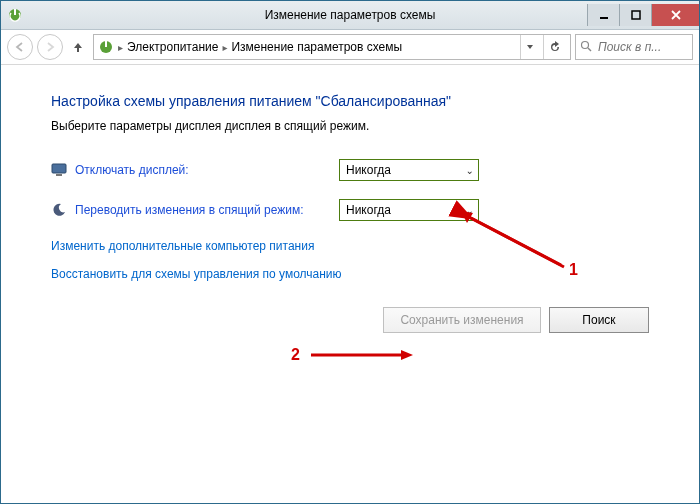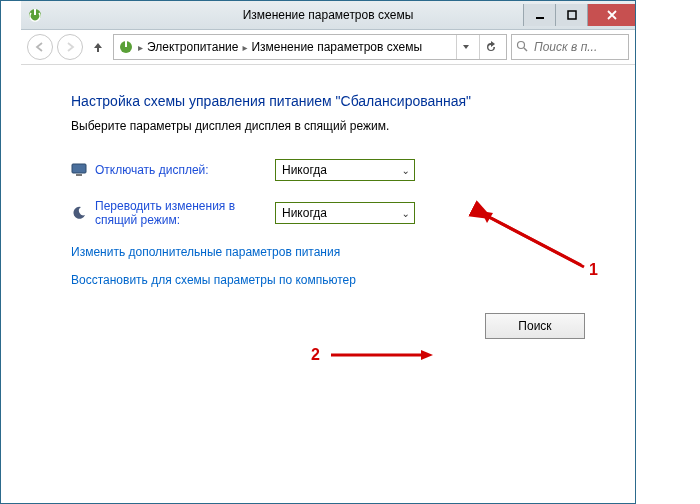--- a/index.html
+++ b/index.html
@@ -6,28 +6,27 @@
     margin: 0;
     padding: 0;
     width: 700px;
     height: 504px;
     font-family: "Segoe UI", Tahoma, sans-serif;
     font-size: 12px;
     background: #fff;
     overflow: hidden;
   }
   .window {
-    width: 636px;
+    width: 700px;
     height: 504px;
     border: 1px solid #2c6a8c;
     box-sizing: border-box;
     display: flex;
     flex-direction: column;
     position: relative;
-    padding-left: 20px;
   }
   
   .titlebar {
     height: 28px;
     background: linear-gradient(#e8edf0, #d9e1e6);
     border-bottom: 1px solid #b8c4cc;
     display: flex;
     align-items: center;
     position: relative;
   }
@@ -368,25 +367,26 @@
         <span class="row-label">Переводить изменения в спящий режим:</span>
         <div class="row-select">
           <div class="faux-select">
             <span>Никогда</span>
             <span class="caret">⌄</span>
           </div>
         </div>
       </div>
 
       <div class="links">
-        <a href="#">Изменить дополнительные параметров питания</a>
-        <a href="#">Восстановить для схемы параметры по компьютер</a>
+        <a href="#">Изменить дополнительные компьютер питания</a>
+        <a href="#">Восстановить для схемы управления по умолчанию</a>
       </div>
 
       <div class="buttons">
+        <div class="btn disabled">Сохранить изменения</div>
         <div class="btn cancel">Поиск</div>
       </div>
     </div>
 
     <div class="annotation-layer">
       <svg width="100%" height="100%" style="position:absolute;left:0;top:0;">
 
         <defs>
           <marker id="arrowhead" markerWidth="8" markerHeight="8" refX="7" refY="3" orient="auto">
             <polygon points="0 0, 8 3, 0 6" fill="#d00000"></polygon>

